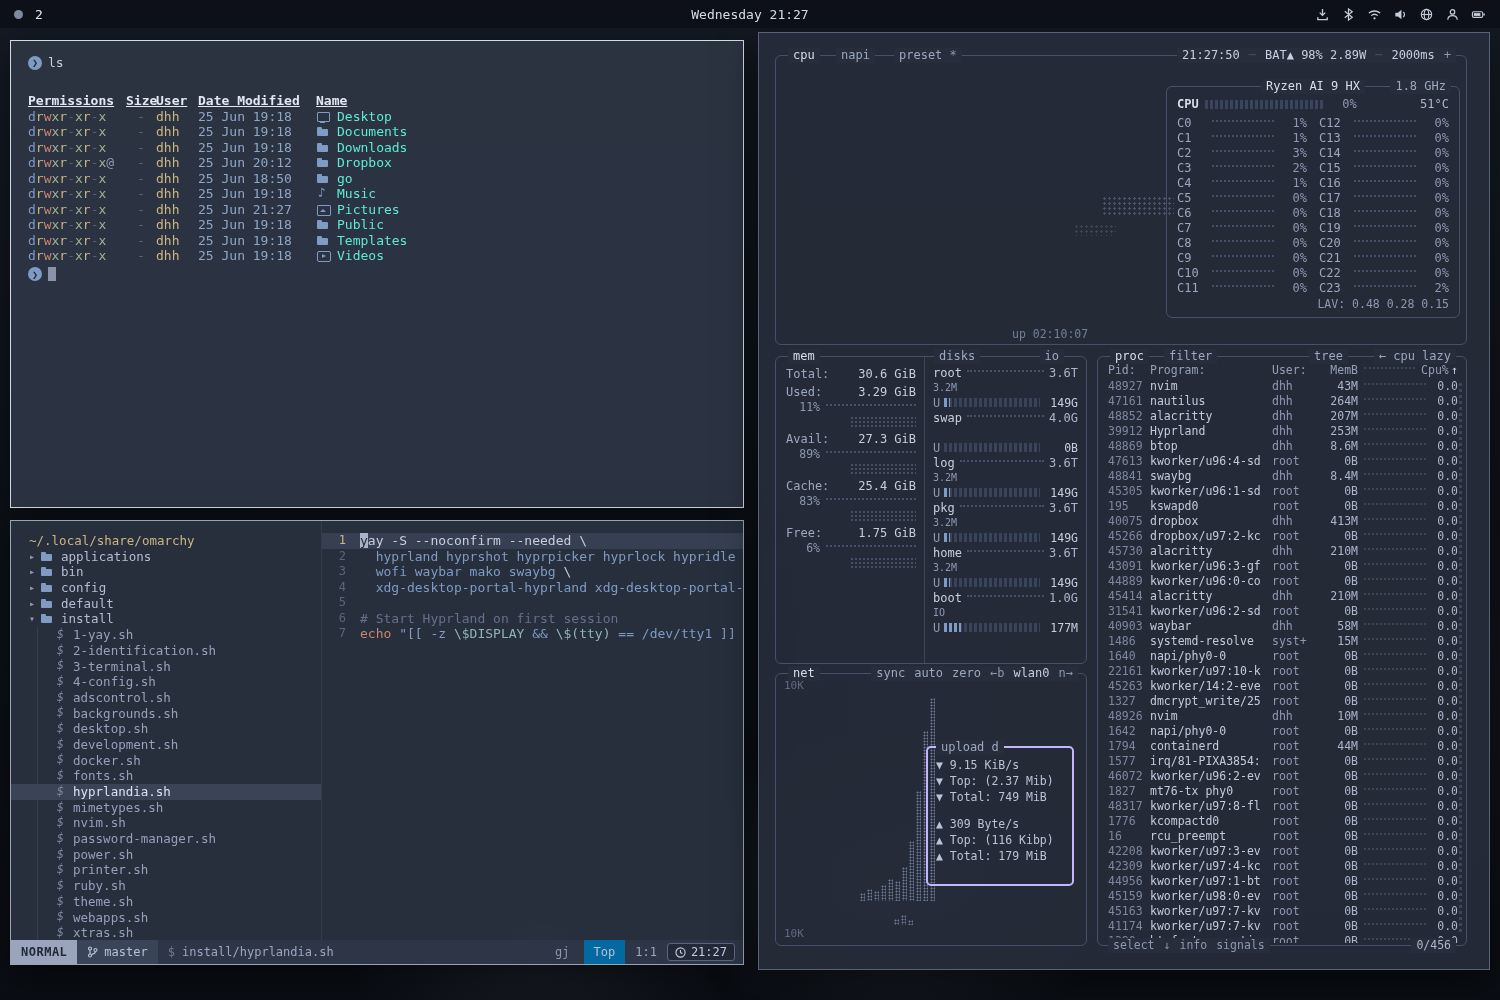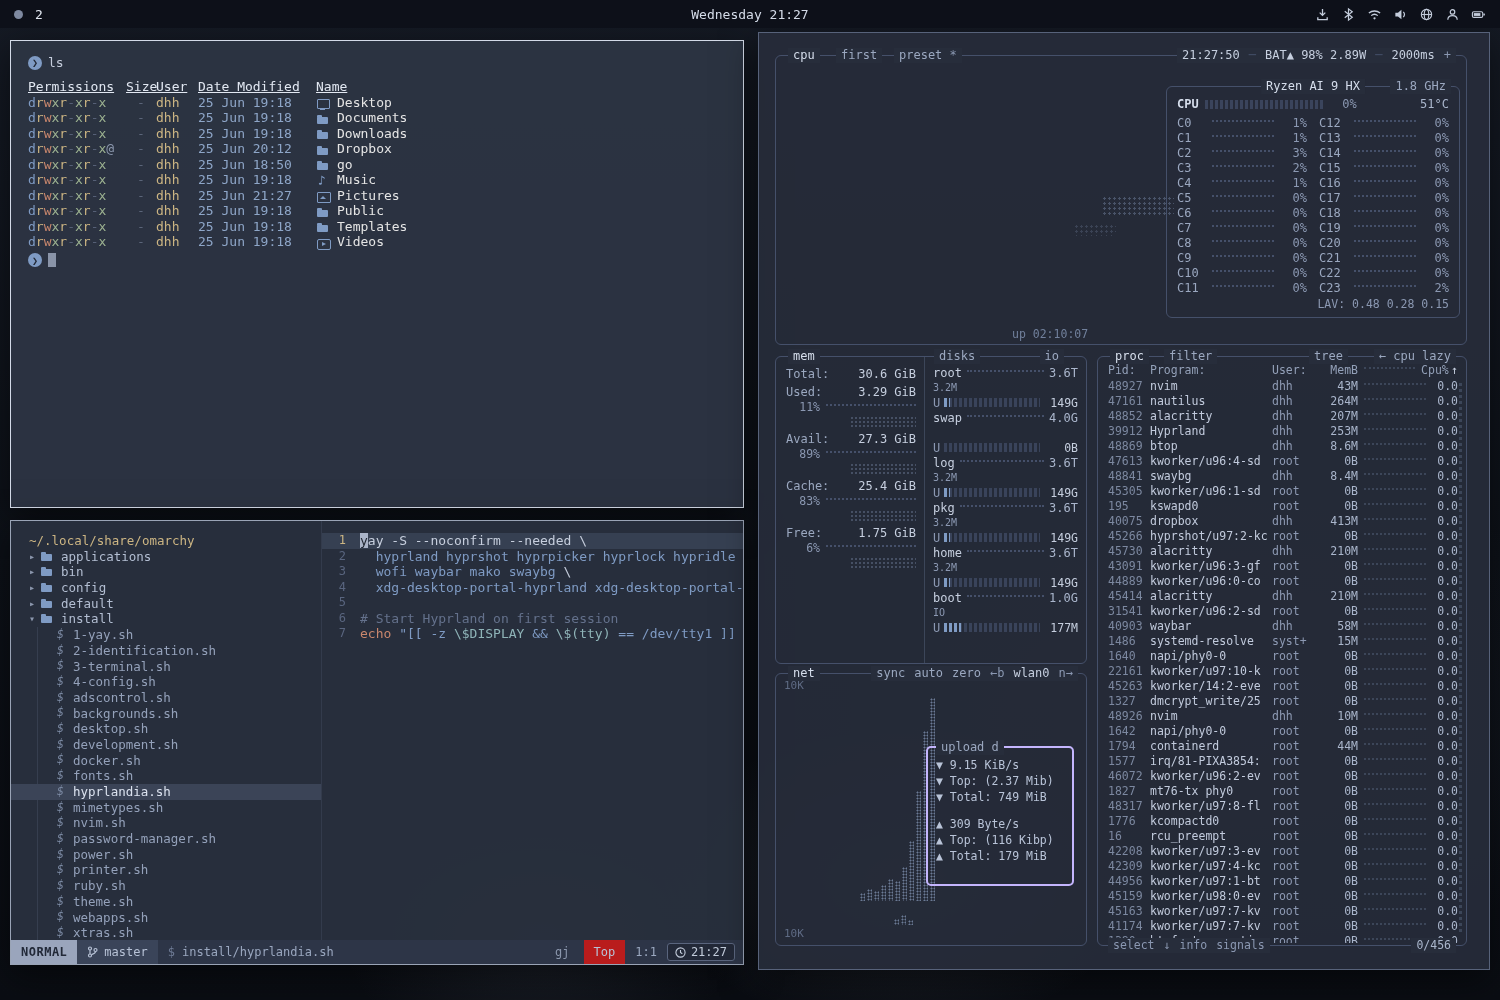--- a/index.html
+++ b/index.html
@@ -27,28 +27,28 @@
   
   .ls-win{left:10px;top:40px;width:734px;height:468px;border:1.5px solid #d3dae7;
     background:rgba(45,52,67,.96);padding:13px 17px;font-size:13px}
   .term-line{display:flex;align-items:center;height:17px;margin-bottom:4px}
   .prompt-ic{width:14px;height:14px;border-radius:50%;background:#7f9bc4;color:#232a38;display:inline-flex;
     align-items:center;justify-content:center;font-size:10px;font-weight:bold;margin-right:6px;flex:none}
   .prompt-ic::before{content:"❯"}
   .cmd{color:#c6cedd}
   .cursor-block{width:8px;height:14px;background:#8a94a8;display:inline-block}
   .ls-grid{display:grid;grid-template-columns:98px 30px 42px 118px 1fr;height:15.5px;line-height:15.5px;align-items:center}
-  .ls-head{margin-top:8px;font-weight:normal}
+  .ls-head{margin-top:22px;font-weight:bold}
   .ls-head span{color:#e2e8f2;text-decoration:underline;justify-self:start}
   .perm{letter-spacing:0}
   .pc-d{color:#7f9bc4}.pc-r{color:#ccb583}.pc-w{color:#c9876d}.pc-x{color:#9db391}.pc-dash{color:#566076}.pc-at{color:#8b97ad}
   .size{text-align:center;color:#5b6579}
   .user{color:#ccb583}
   .date{color:#8ea6c8}
-  .namecell{display:flex;align-items:flex-end;color:#e5e5e5}
+  .namecell{display:flex;align-items:center;color:#5eead4}
   .fic{width:14px;height:13px;margin-right:7px;position:relative;display:inline-block;flex:none}
   .i-folder::before{content:"";position:absolute;left:1px;top:4px;width:11px;height:7px;background:#7f9bc4;border-radius:1px}
   .i-folder::after{content:"";position:absolute;left:1px;top:2px;width:5px;height:3px;background:#7f9bc4;border-radius:1px}
   .i-desktop::before{content:"";position:absolute;left:1px;top:2px;width:11px;height:8px;border:1.5px solid #7f9bc4;border-radius:1px}
   .i-desktop::after{content:"";position:absolute;left:4px;bottom:0;width:5px;height:2px;background:#7f9bc4}
   .i-music::before{content:"♪";color:#7f9bc4;position:absolute;left:2px;top:-2px;font-size:13px}
   .i-pictures::before{content:"";position:absolute;left:1px;top:2px;width:12px;height:9px;border:1.5px solid #7f9bc4;border-radius:1px}
   .i-pictures::after{content:"";position:absolute;left:4px;top:6px;border-left:3px solid transparent;border-right:3px solid transparent;border-bottom:3px solid #7f9bc4}
   .i-videos::before{content:"";position:absolute;left:1px;top:2px;width:12px;height:9px;border:1.5px solid #7f9bc4;border-radius:2px}
   .i-videos::after{content:"";position:absolute;left:6px;top:5px;border-top:2px solid transparent;border-bottom:2px solid transparent;border-left:4px solid #7f9bc4}
@@ -80,21 +80,21 @@
   .tok-plain{color:#c6cedd}.tok-blue{color:#7f9bc4}.tok-comment{color:#64718c;}
   .tok-cmd{color:#c9876d}.tok-str{color:#7f9bc4}.tok-var{color:#8fb4b8}
   .tok-cursor{background:#aab4c8;color:#1e242f}
   .statusline{height:24px;background:#2d3547;display:flex;align-items:center;font-size:12px;color:#9aa7bf}
   .mode{background:#9aa5bc;color:#222938;font-weight:bold;padding:0 10px;height:100%;display:flex;align-items:center;letter-spacing:.5px}
   .branch{background:#3a4459;height:100%;display:flex;align-items:center;gap:6px;padding:0 10px;color:#b7c2d6}
   .fileseg{padding:0 10px;display:flex;gap:7px;color:#9aa7bf}
   .fileseg .dollar{color:#6e7b95}
   .sl-spacer{flex:1}
   .keys{padding:0 8px;color:#8b97ad}
-  .postop{background:#b91c1c;height:100%;display:flex;align-items:center;padding:0 10px;color:#b7c2d6;margin-left:6px}
+  .postop{background:#0369a1;height:100%;display:flex;align-items:center;padding:0 10px;color:#b7c2d6;margin-left:6px}
   .poscur{padding:0 10px}
   .timechip{display:flex;align-items:center;gap:5px;border:1px solid #5a657e;border-radius:3px;padding:1px 7px;margin-right:8px;color:#c3ccdb;background:rgba(20,25,35,.4)}
 
   
   .btop-win{left:758px;top:32px;width:732px;height:938px;border:1px solid #57627a;background:rgba(38,44,57,.94);font-size:12px}
   .bbox{position:absolute;border:1px solid #45506a;border-radius:6px}
   .blabel{position:absolute;top:-8px;height:15px;line-height:15px;background:#272d3b;padding:0 5px;font-size:12px;color:#9ba8c0;white-space:nowrap}
   .blabel.tl{color:#d6deec}
   .cluster{display:flex;gap:9px;align-items:center}
   .sep::before{content:"─";color:#45506a}
@@ -557,21 +557,21 @@
         </svg>
       <span>21:27</span>
     </span>
   </footer>
 </section>
 
 <section class="win btop-win">
 
   <div class="bbox cpu-box">
     <span class="blabel tl" style="left:12px">cpu</span>
-    <span class="blabel" style="left:60px">first</span>
+    <span class="blabel" style="left:60px">napi</span>
     <span class="blabel" style="left:118px"><span>preset</span> <span class="dim">*</span></span>
     <span class="blabel cluster" style="right:10px">
       <span class="bright">21:27:50</span>
       <span class="sep"></span>
       <span class="bright">BAT▲ 98% 2.89W</span>
       <span class="sep"></span>
       <span class="bright">2000ms</span>
       <span class="dim">+</span>
     </span>
 
@@ -1045,21 +1045,21 @@
           <span class="ppid">40075</span>
           <span class="pprog">dropbox</span>
           <span class="puser">dhh</span>
           <span class="pmem">413M</span>
           <span class="pmeter"></span>
           <span class="pcpu">0.0</span>
         </div>
 
         <div class="prow">
           <span class="ppid">45266</span>
-          <span class="pprog">hyprshot/u97:2-kc</span>
+          <span class="pprog">dropbox/u97:2-kc</span>
           <span class="puser">root</span>
           <span class="pmem">0B</span>
           <span class="pmeter"></span>
           <span class="pcpu">0.0</span>
         </div>
 
         <div class="prow">
           <span class="ppid">45730</span>
           <span class="pprog">alacritty</span>
           <span class="puser">dhh</span>

